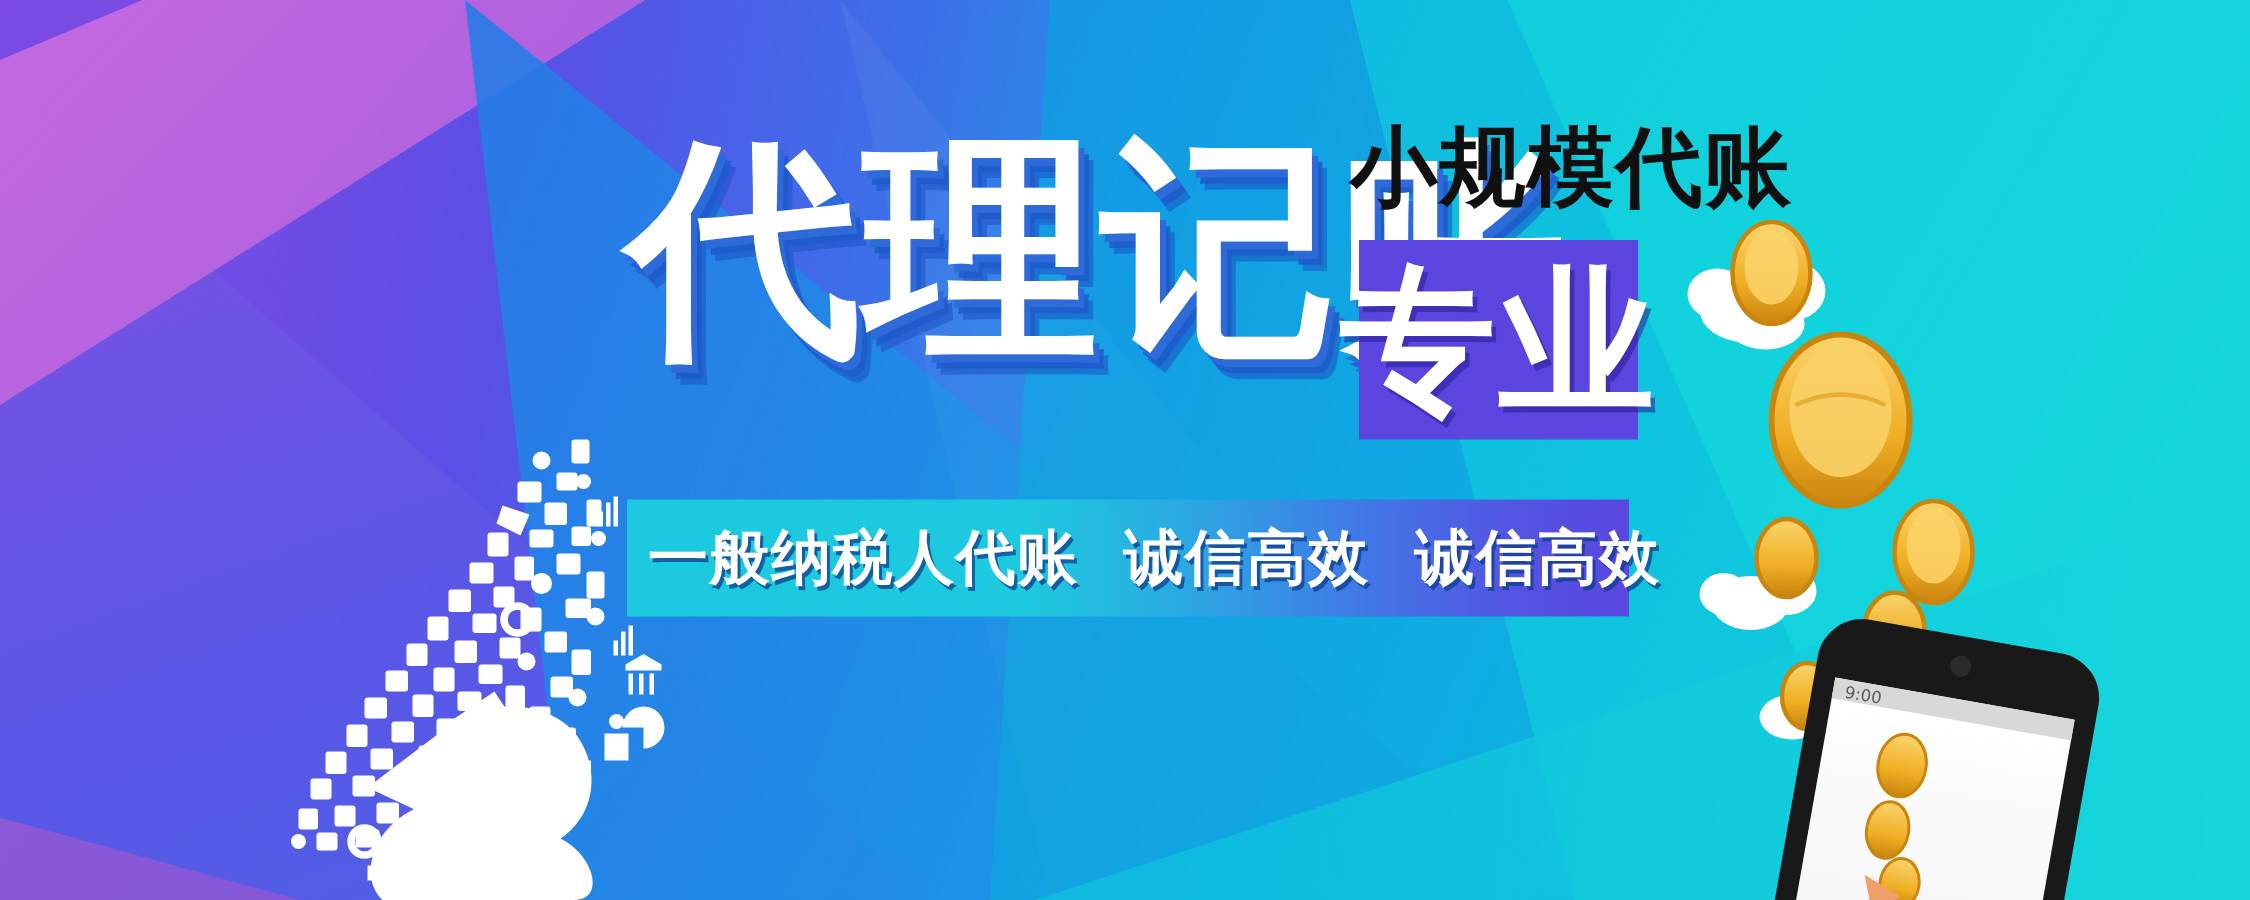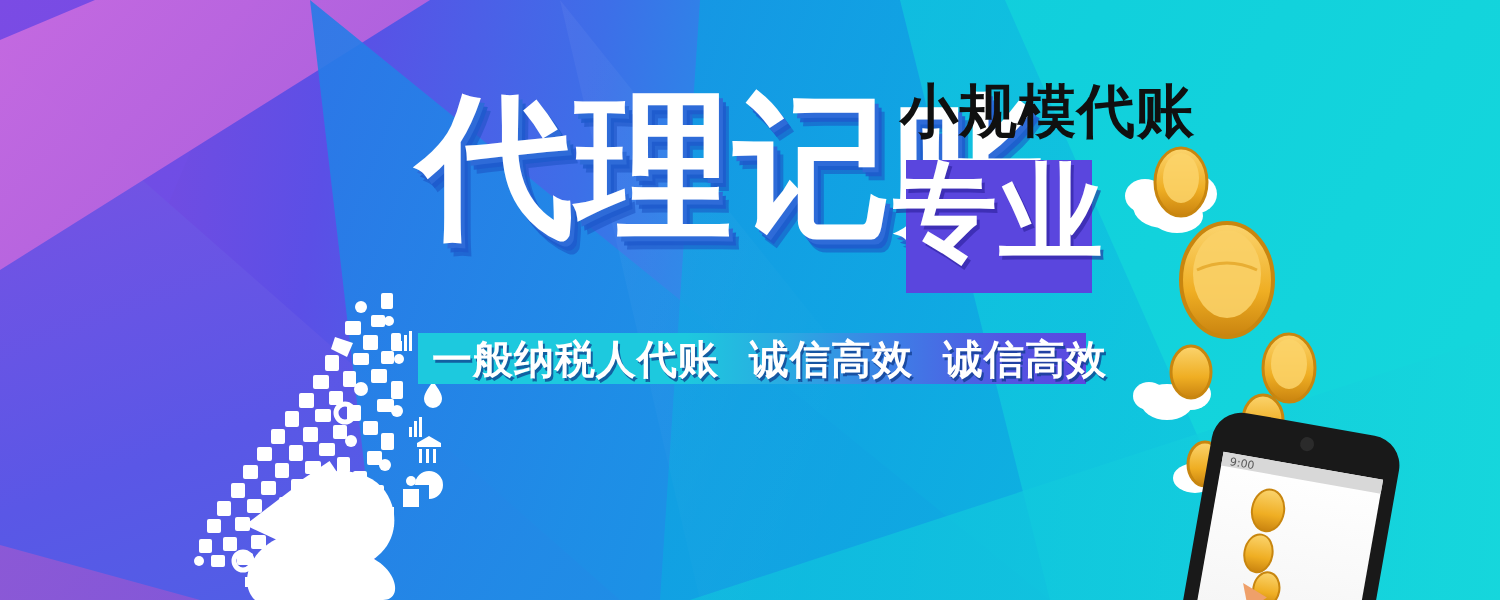--- a/index.html
+++ b/index.html
@@ -97,34 +97,34 @@
     color:#101010;
     letter-spacing:1px;
     white-space:nowrap;
   }
 
   
   .pro-badge{
     position:absolute;left:906px;top:160px;
     width:186px;height:133px;
     background:#5A46DE;
-    display:flex;align-items:flex-start;justify-content:center;
+    display:flex;align-items:center;justify-content:center;
   }
   .pro-badge span{
     font-size:104px;line-height:1;
     font-weight:bold;color:#ffffff;
     letter-spacing:2px;
     text-shadow:3px 4px 0 rgba(40,30,150,.55);
     white-space:nowrap;
   }
 
   
   .services-bar{
     position:absolute;left:418px;top:333px;
-    width:668px;height:51px;
+    width:668px;height:78px;
     background:linear-gradient(90deg,
       #1DC9DE 0%, #1DC9DE 40%, #2BA8E2 56%,
       #3F7CE6 72%, #5355E2 88%, #5B46E0 100%);
     display:flex;align-items:center;
     padding-left:14px;
     gap:30px;
   }
   .service-item{
     font-size:40px;line-height:1;
     font-weight:bold;color:#ffffff;

